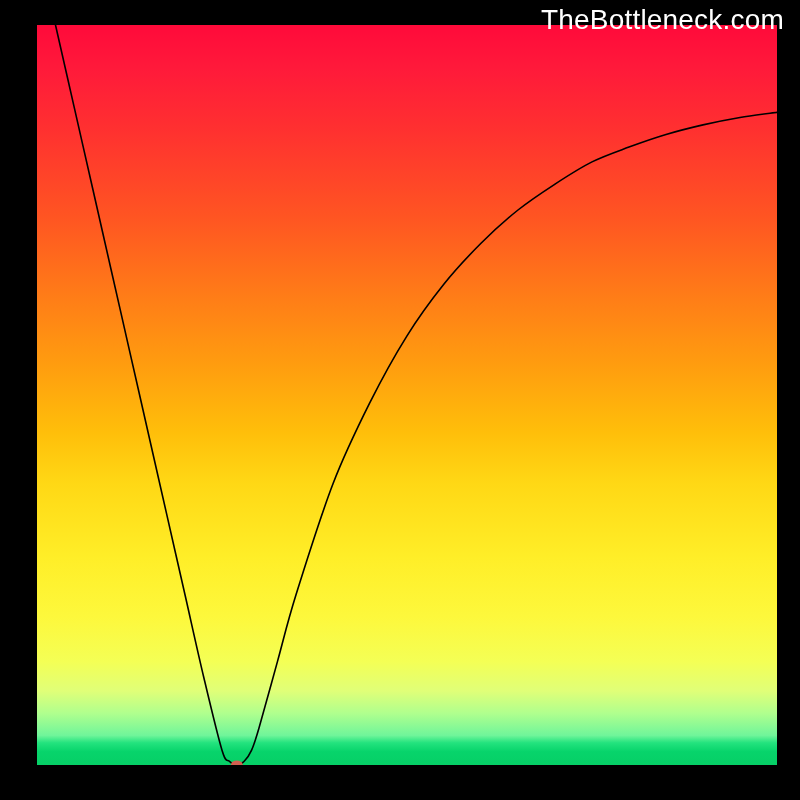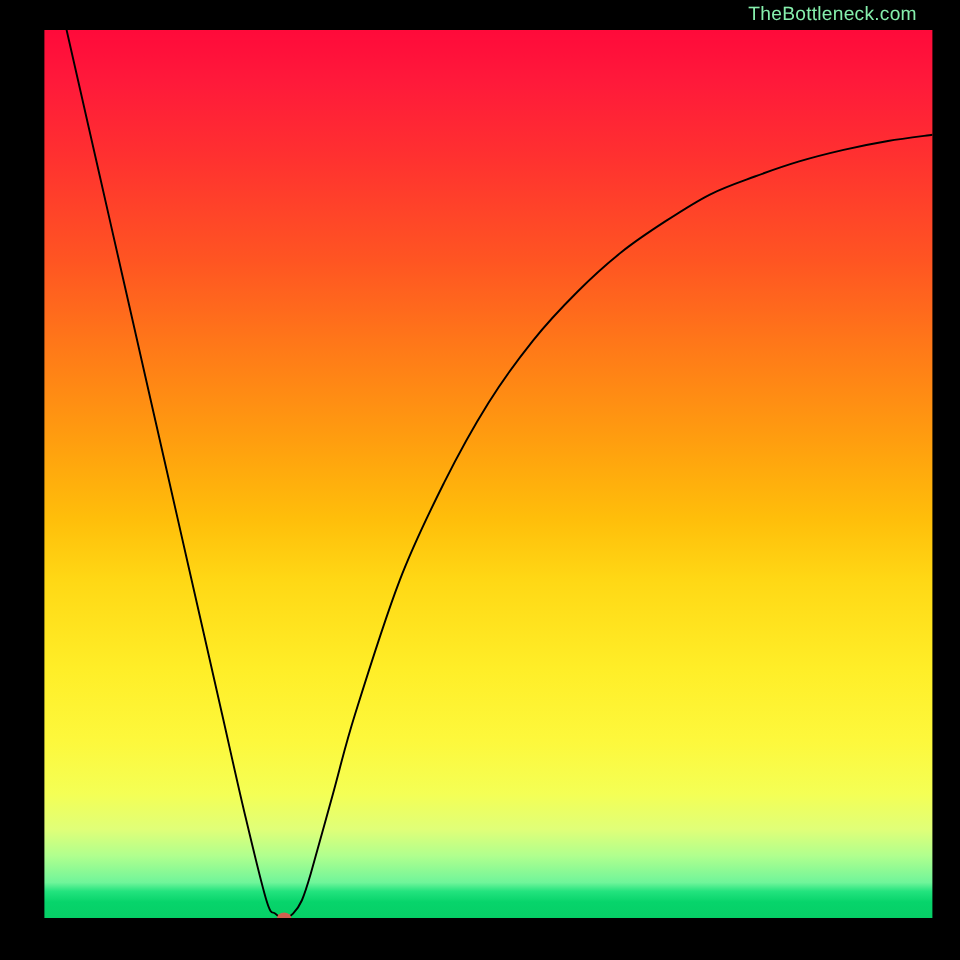--- a/index.html
+++ b/index.html
@@ -40,23 +40,23 @@
       #e0ff78 90%,
       #b0ff8e 93%,
       #70f59a 96%,
       #23e37e 97%,
       #07d46b 98.2%,
       #06cf66 100%);
   }
   .watermark {
     position: absolute;
     top: 4px;
-    right: 36px;
-    color: #86efac;
-    font-size: 16px;
+    right: 16px;
+    color: #ffffff;
+    font-size: 28px;
     letter-spacing: 0.2px;
     font-weight: 400;
   }
   svg.curve {
     position: absolute;
     left: 0;
     top: 0;
     width: 740px;
     height: 740px;
   }

